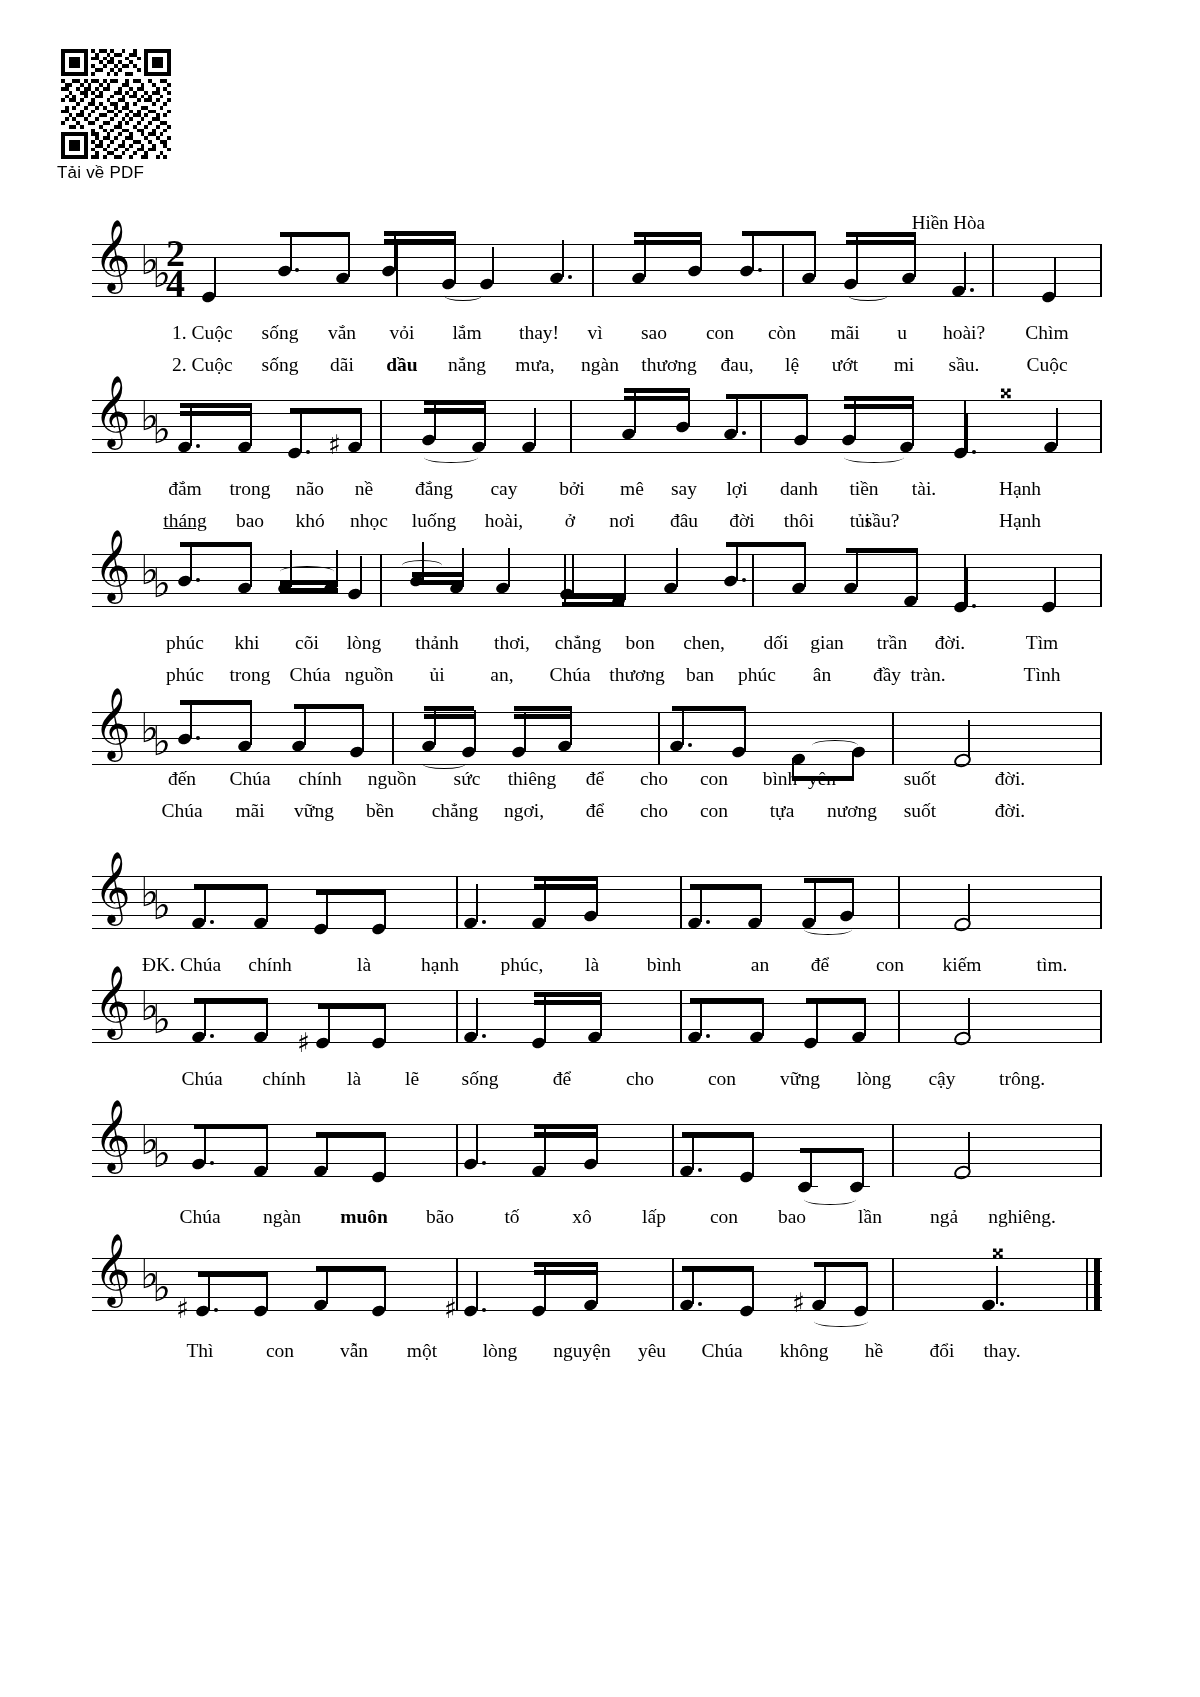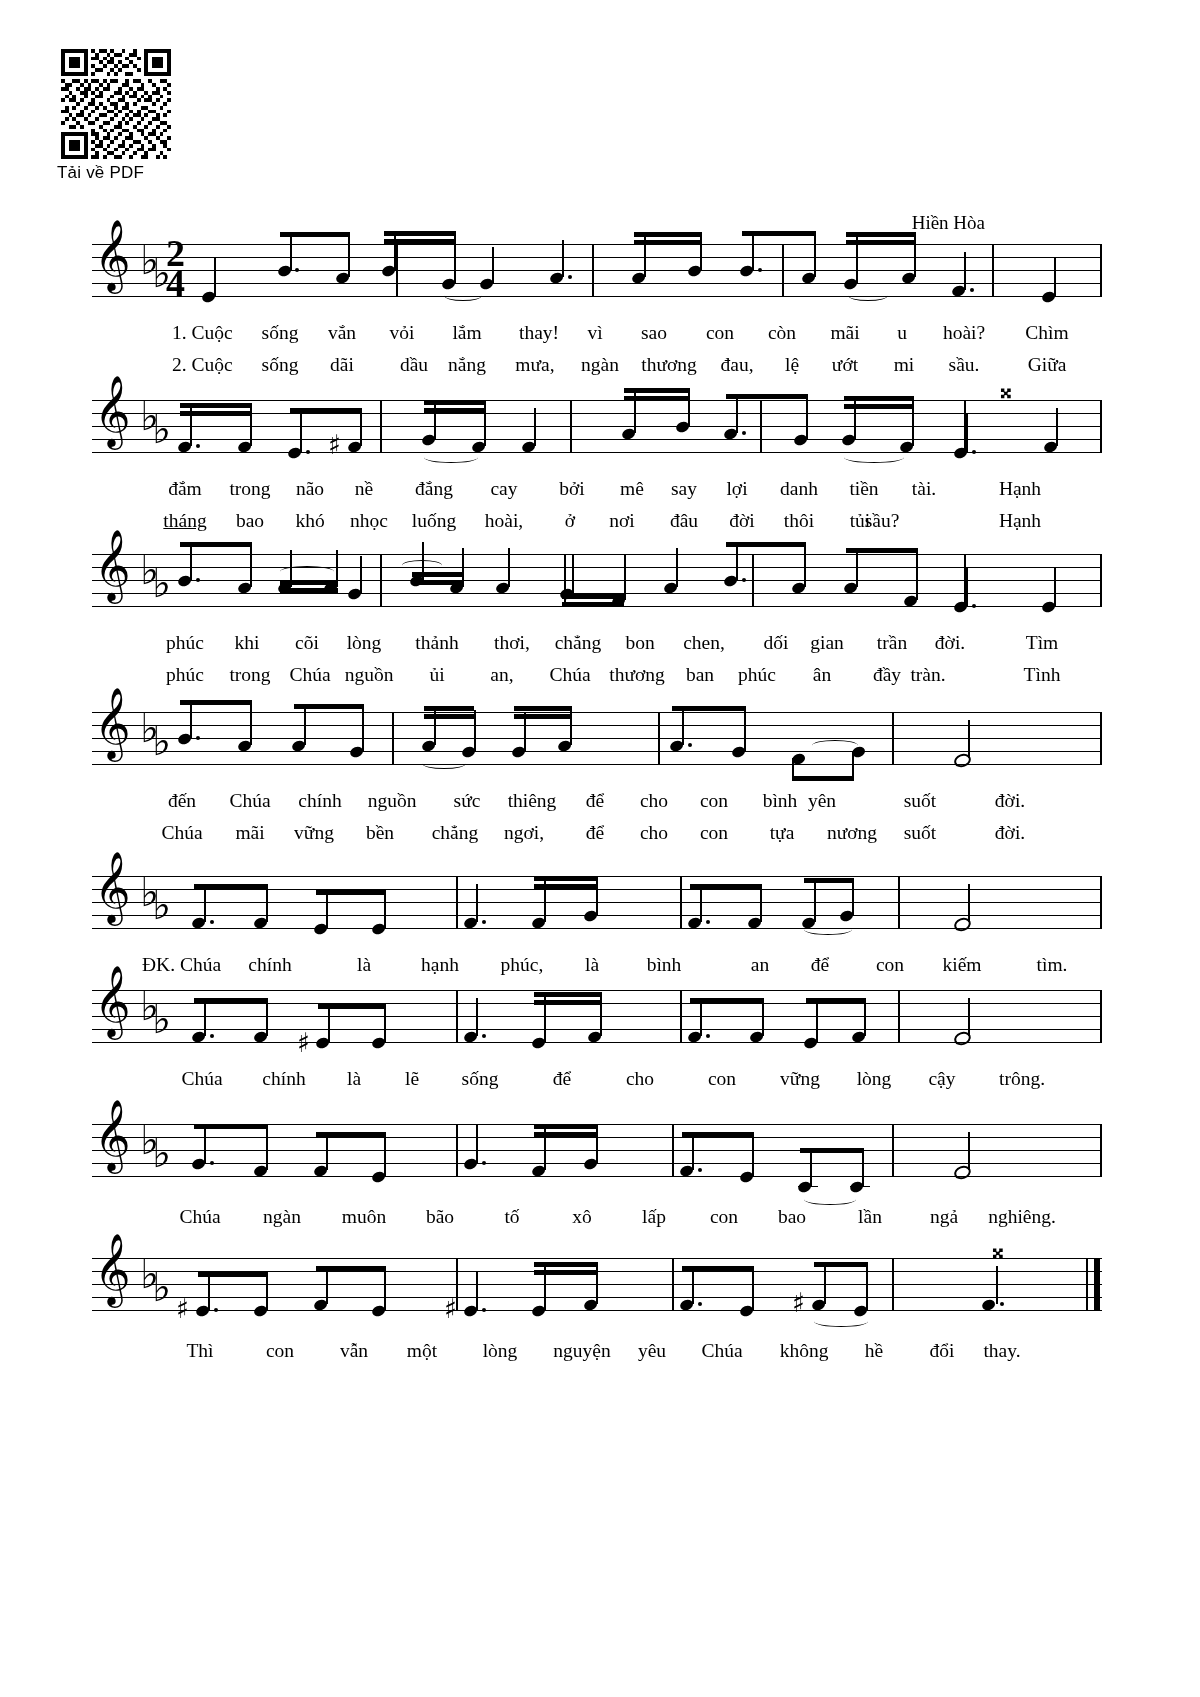--- a/index.html
+++ b/index.html
@@ -373,31 +373,31 @@
       <span class="lyr" style="left:690px;">còn</span>
       <span class="lyr" style="left:753px;">mãi</span>
       <span class="lyr" style="left:810px;">u</span>
       <span class="lyr" style="left:872px;">hoài?</span>
       <span class="lyr" style="left:955px;">Chìm</span>
     </div>
     <div class="lyrics" style="margin-top:6px;">
       <span class="lyr left" style="left:80px;">2. Cuộc</span>
       <span class="lyr" style="left:188px;">sống</span>
       <span class="lyr" style="left:250px;">dãi</span>
-      <span class="lyr" style="left:322px;">dầu</span>
+      <span class="lyr" style="left:310px;font-weight:bold;">dầu</span>
       <span class="lyr" style="left:375px;">nắng</span>
       <span class="lyr" style="left:443px;">mưa,</span>
       <span class="lyr" style="left:508px;">ngàn</span>
       <span class="lyr" style="left:577px;">thương</span>
       <span class="lyr" style="left:645px;">đau,</span>
       <span class="lyr" style="left:700px;">lệ</span>
       <span class="lyr" style="left:753px;">ướt</span>
       <span class="lyr" style="left:812px;">mi</span>
       <span class="lyr" style="left:872px;">sầu.</span>
-      <span class="lyr" style="left:955px;">Giữa</span>
+      <span class="lyr" style="left:955px;">Cuộc</span>
     </div>
   </div>
 
   <div class="system" style="top:400px;">
     <div class="staff">
       <div class="line"></div>
         <div class="line"></div>
         <div class="line"></div>
         <div class="line"></div>
         <div class="line"></div>
@@ -664,21 +664,21 @@
       <div class="note" style="left:700px;top:42px;"></div>
       <div class="stem" style="left:700px;top:46px;height:22px;"></div>
       <div class="slur" style="left:720px;top:28px;width:46px;"></div>
       <div class="note" style="left:760px;top:35px;"></div>
       <div class="stem" style="left:760px;top:39px;height:28px;"></div>
       <div class="beam" style="left:700px;top:64px;width:62px;"></div>
 
       <div class="note hollow" style="left:862px;top:42px;"></div>
       <div class="stem" style="left:876px;top:8px;height:38px;"></div>
     </div>
-    <div class="lyrics" style="margin-top:22px;">
+    <div class="lyrics" style="">
       <span class="lyr" style="left:90px;">đến</span>
       <span class="lyr" style="left:158px;">Chúa</span>
       <span class="lyr" style="left:228px;">chính</span>
       <span class="lyr" style="left:300px;">nguồn</span>
       <span class="lyr" style="left:375px;">sức</span>
       <span class="lyr" style="left:440px;">thiêng</span>
       <span class="lyr" style="left:503px;">để</span>
       <span class="lyr" style="left:562px;">cho</span>
       <span class="lyr" style="left:622px;">con</span>
       <span class="lyr" style="left:688px;">bình</span>
@@ -901,21 +901,21 @@
       <div class="stem" style="left:770px;top:24px;height:38px;"></div>
       <div class="beam" style="left:708px;top:24px;width:62px;"></div>
       <div class="slur down" style="left:712px;top:70px;width:52px;"></div>
 
       <div class="note hollow" style="left:862px;top:42px;"></div>
       <div class="stem" style="left:876px;top:8px;height:38px;"></div>
     </div>
     <div class="lyrics" style="margin-top:26px;">
       <span class="lyr" style="left:108px;">Chúa</span>
       <span class="lyr" style="left:190px;">ngàn</span>
-      <span class="lyr" style="left:272px;">muôn</span>
+      <span class="lyr" style="left:272px;font-weight:bold;">muôn</span>
       <span class="lyr" style="left:348px;">bão</span>
       <span class="lyr" style="left:420px;">tố</span>
       <span class="lyr" style="left:490px;">xô</span>
       <span class="lyr" style="left:562px;">lấp</span>
       <span class="lyr" style="left:632px;">con</span>
       <span class="lyr" style="left:700px;">bao</span>
       <span class="lyr" style="left:778px;">lần</span>
       <span class="lyr" style="left:852px;">ngả</span>
       <span class="lyr" style="left:930px;">nghiêng.</span>
     </div>

